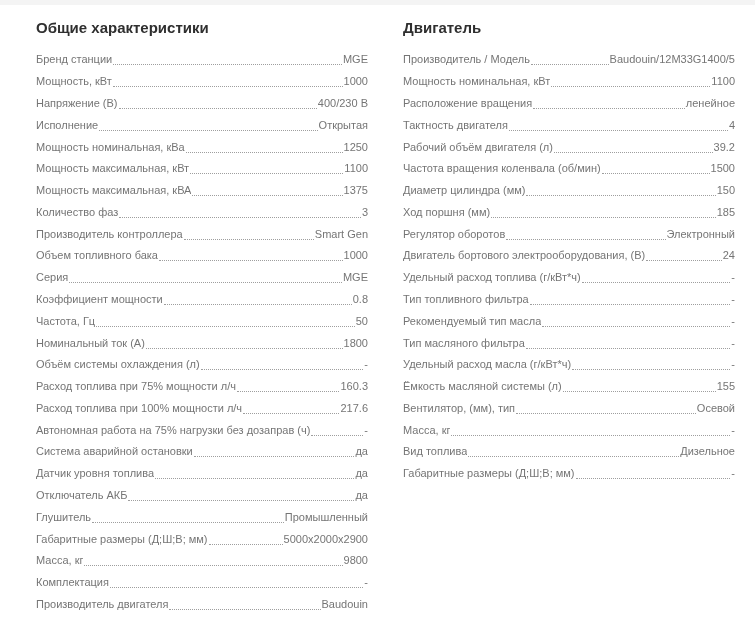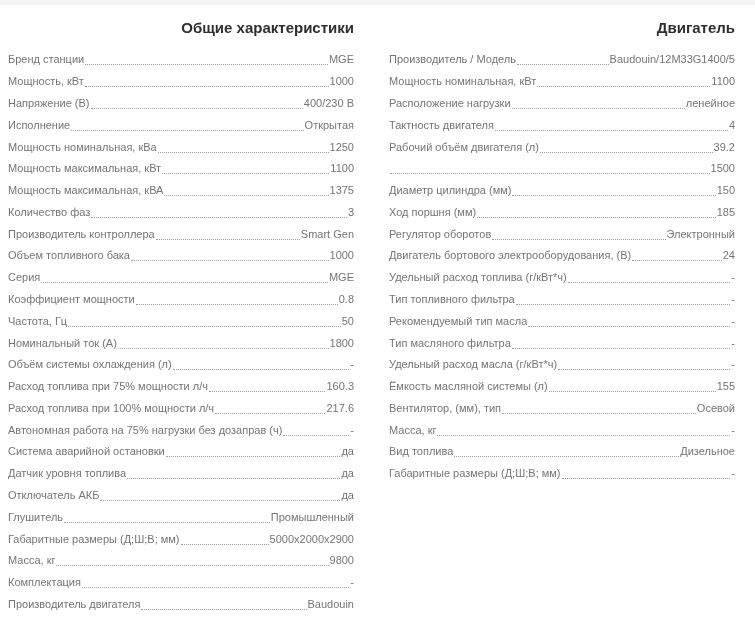--- a/index.html
+++ b/index.html
@@ -16,25 +16,24 @@
     font-family: "Liberation Sans", "DejaVu Sans", sans-serif;
   }
   .top-strip {
     height: 5px;
     width: 100%;
     background: var(--topstrip);
   }
   .page {
     width: 755px;
     min-height: 619px;
-    padding: 9px 20px 10px 8px;
+    padding: 9px 20px 10px 36px;
     display: flex;
     gap: 35px;
     background: var(--bg);
-    text-align: right;
   }
   .col { flex: 1 1 0; min-width: 0; }
   .col h2 {
     font-size: 15px;
     line-height: 20px;
     font-weight: bold;
     color: var(--heading);
     margin: 4px 0 11px 0;
   }
   .row {
@@ -202,35 +201,36 @@
           <span class="label">Производитель / Модель</span>
           <span class="leader"></span>
           <span class="value">Baudouin/12M33G1400/5</span>
         </div>
         <div class="row">
           <span class="label">Мощность номинальная, кВт</span>
           <span class="leader"></span>
           <span class="value">1100</span>
         </div>
         <div class="row">
-          <span class="label">Расположение нагрузки</span>
+          <span class="label">Расположение вращения</span>
           <span class="leader"></span>
           <span class="value">ленейное</span>
         </div>
         <div class="row">
           <span class="label">Тактность двигателя</span>
           <span class="leader"></span>
           <span class="value">4</span>
         </div>
         <div class="row">
           <span class="label">Рабочий объём двигателя (л)</span>
           <span class="leader"></span>
           <span class="value">39.2</span>
         </div>
         <div class="row">
+          <span class="label">Частота вращения коленвала (об/мин)</span>
           <span class="leader"></span>
           <span class="value">1500</span>
         </div>
         <div class="row">
           <span class="label">Диаметр цилиндра (мм)</span>
           <span class="leader"></span>
           <span class="value">150</span>
         </div>
         <div class="row">
           <span class="label">Ход поршня (мм)</span>

